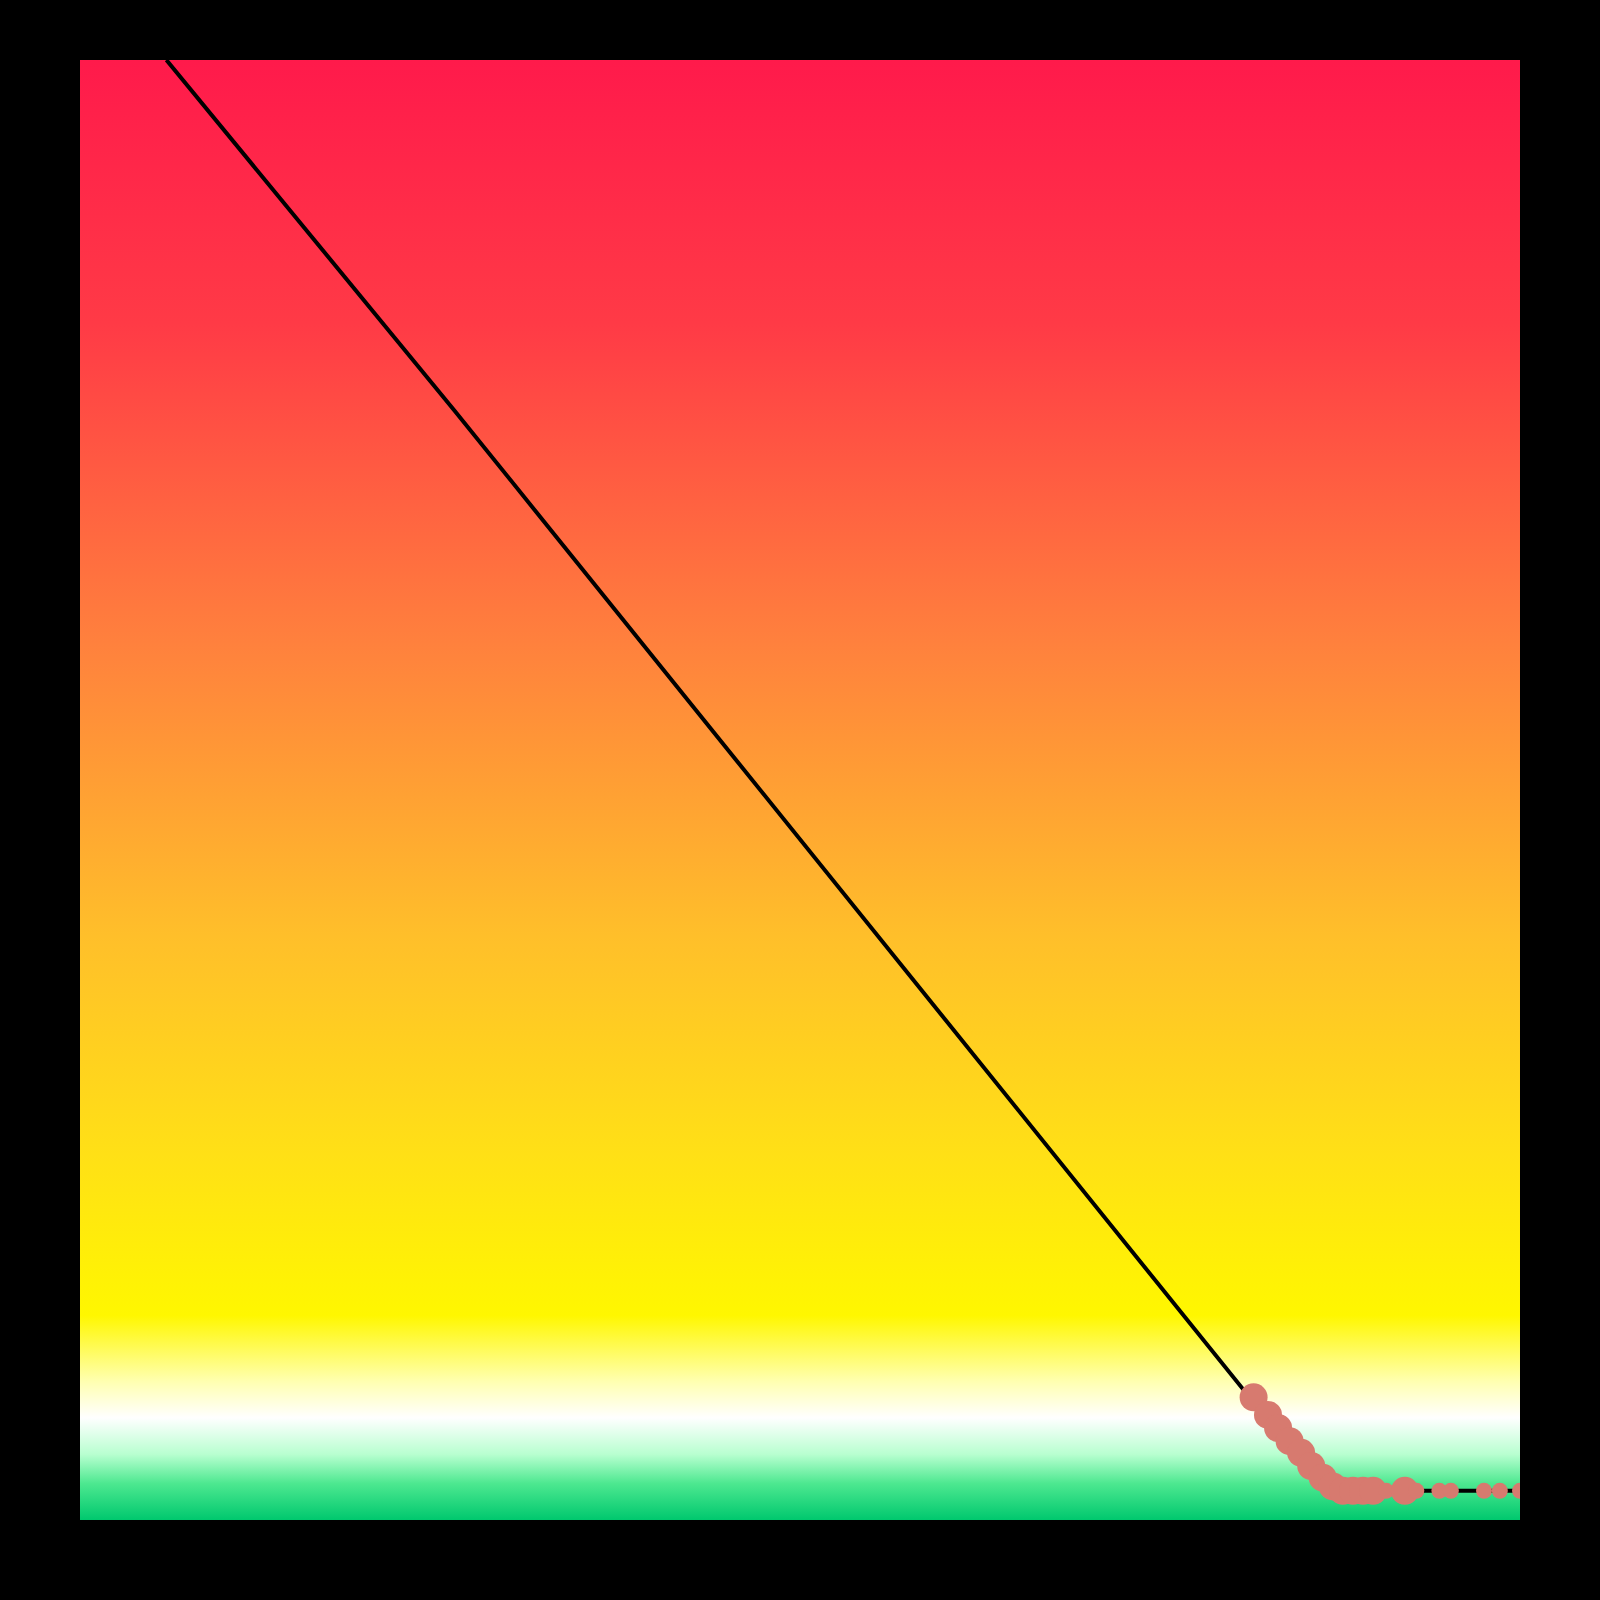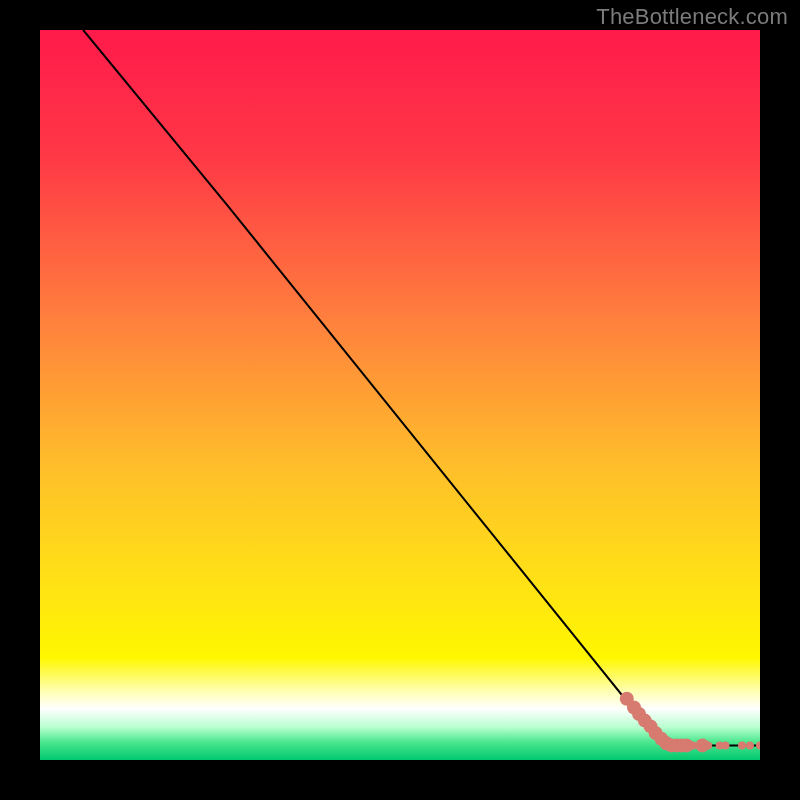--- a/index.html
+++ b/index.html
@@ -37,21 +37,20 @@
   svg {
     display: block;
     width: 100%;
     height: 100%;
   }
 </style>
 </head>
 <body>
 <div class="frame">
 
-  <div class="watermark">TheBottleneck.com</div>
 
   <div class="plot-wrap">
     <svg id="svg-plot" viewBox="0 0 720 730" preserveAspectRatio="none">
       <defs>
         <linearGradient id="bg-grad" x1="0" y1="0" x2="0" y2="1">
 
         <stop offset="0%" stop-color="#ff1a4b"></stop>
             <stop offset="18%" stop-color="#ff3a46"></stop>
             <stop offset="40%" stop-color="#ff813d"></stop>
             <stop offset="60%" stop-color="#ffbf2a"></stop>

